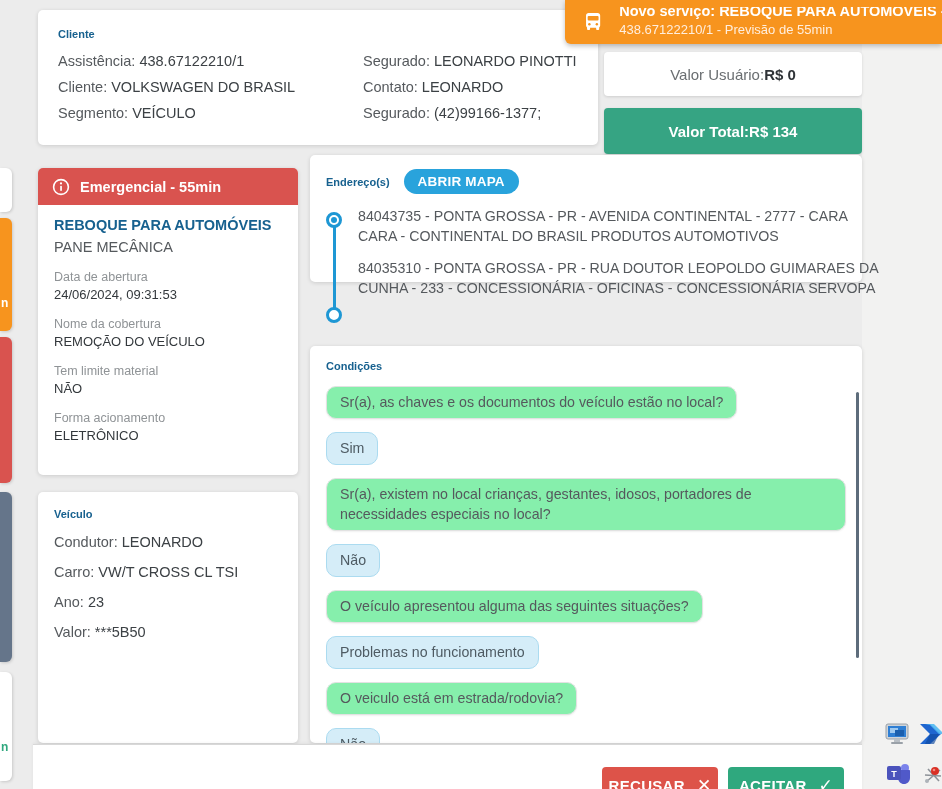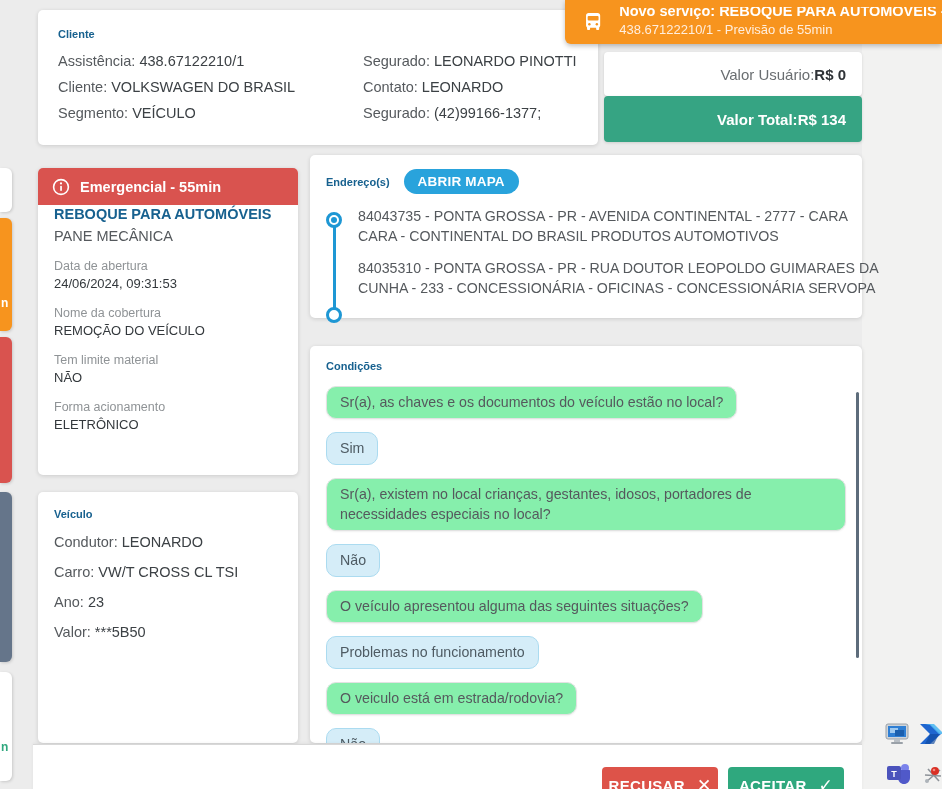--- a/index.html
+++ b/index.html
@@ -23,40 +23,40 @@
   
   .client-card { left:38px; top:10px; width:560px; height:135px; padding:18px 20px; }
   .client-cols { display:flex; margin-top:13px; }
   .col-l { width:305px; }
   .field-row { font-size:14.5px; color:#55595d; margin-bottom:10px; white-space:nowrap; }
   .field-row .val { color:#3c4145;margin-top:8px; }
   .link-blue { color:#2b9fd9; cursor:pointer; }
 
   
   .price-wrap { position:absolute; left:604px; top:52px; width:258px; }
-  .price-row { display:flex; justify-content:flex-end; align-items:center; padding:0 16px; height:44px; border-radius:4px; box-shadow:0 1px 3px rgba(0,0,0,.13); }
+  .price-row { display:flex; justify-content:center; align-items:center; padding:0 16px; height:44px; border-radius:4px; box-shadow:0 1px 3px rgba(0,0,0,.13); }
   .price-user { background:#fff; color:#6a6e71; font-size:15px; }
   .price-user .amount { color:#2f3337; font-weight:bold; }
-  .price-total { background:#36a483; color:#fff; font-weight:bold; font-size:15px; height:46px; margin-top:0; }
+  .price-total { background:#36a483; color:#fff; font-weight:bold; font-size:15px; height:46px; margin-top:12px; }
 
   
   .service-card { left:38px; top:168px; width:260px; height:307px; }
   .svc-header { background:#d9534f; border-radius:5px 5px 0 0; height:37px; display:flex; align-items:center; padding:0 14px; gap:10px; color:#fff; font-weight:bold; font-size:14.5px; }
-  .svc-body { padding:1px 16px; }
+  .svc-body { padding:12px 16px; }
   .svc-name { color:#17618f; font-weight:bold; font-size:14.5px; }
   .svc-problem { color:#55595d; font-size:14.5px; margin-top:6px; }
   .mini-label { color:#8f9396; font-size:12.5px; margin-top:15px; }
   .mini-value { color:#33383c; font-size:13px; font-weight:normal; margin-top:3px; }
 
   
   .vehicle-card { left:38px; top:492px; width:260px; height:251px; padding:16px; }
   .vehicle-card .field-row { margin-top:14px; margin-bottom:0; }
 
   
-  .address-card { left:310px; top:155px; width:552px; height:163px; padding:14px 16px; }
+  .address-card { left:310px; top:155px; width:552px; height:127px; padding:14px 16px; }
   .addr-head { display:flex; align-items:center; gap:14px; }
   .map-btn { background:#29a3dc; color:#fff; border:none; font-weight:bold; font-size:13.5px; padding:5px 14px; border-radius:14px; cursor:pointer; font-family:inherit; letter-spacing:.2px; }
   .addr-list { position:relative; margin-top:12px; padding-left:32px; }
   .addr-item { font-size:14.2px; color:#55595d; line-height:1.42; margin-bottom:12px; }
   .tl-line { position:absolute; left:6.5px; top:12px; width:3px; height:96px; background:#1e97d4; }
   .tl-dot { position:absolute; left:0; width:16px; height:16px; border-radius:50%; border:3px solid #1e97d4; background:#fff; }
   .tl-dot.filled::after { content:""; position:absolute; left:2px; top:2px; width:6px; height:6px; border-radius:50%; background:#1e97d4; }
   .tl-dot.d1 { top:6px; } .tl-dot.d2 { top:101px; }
 
   

